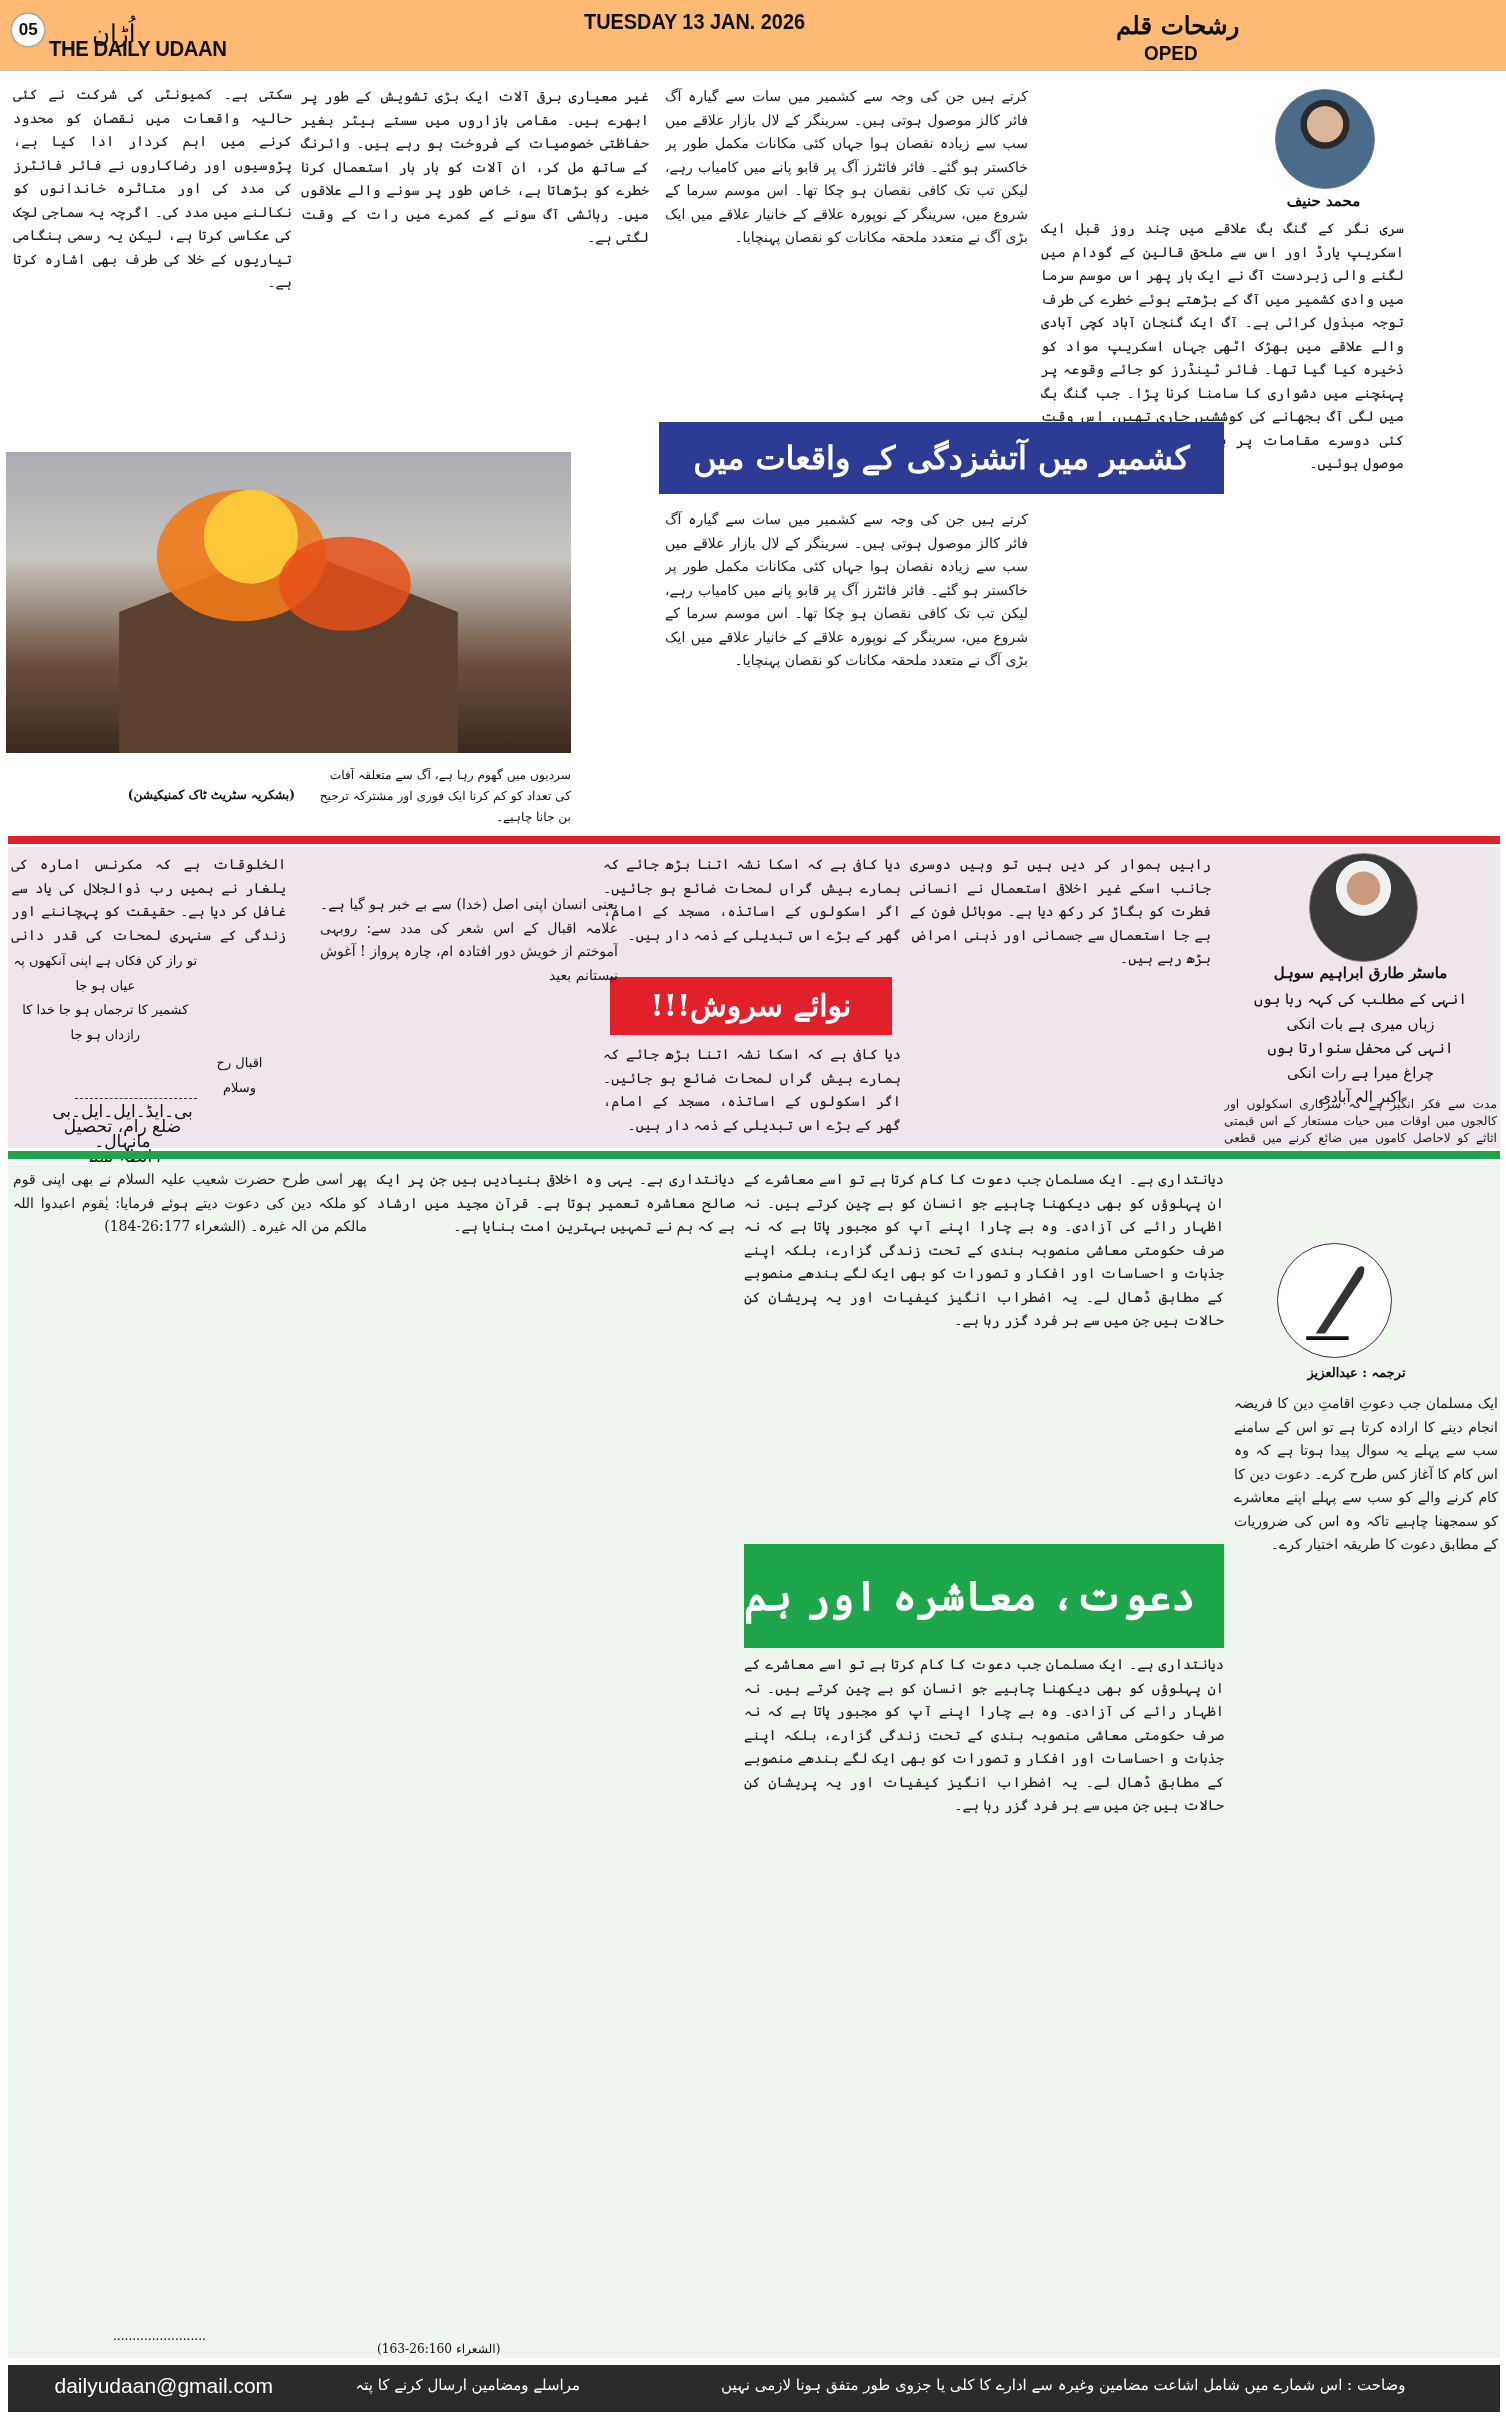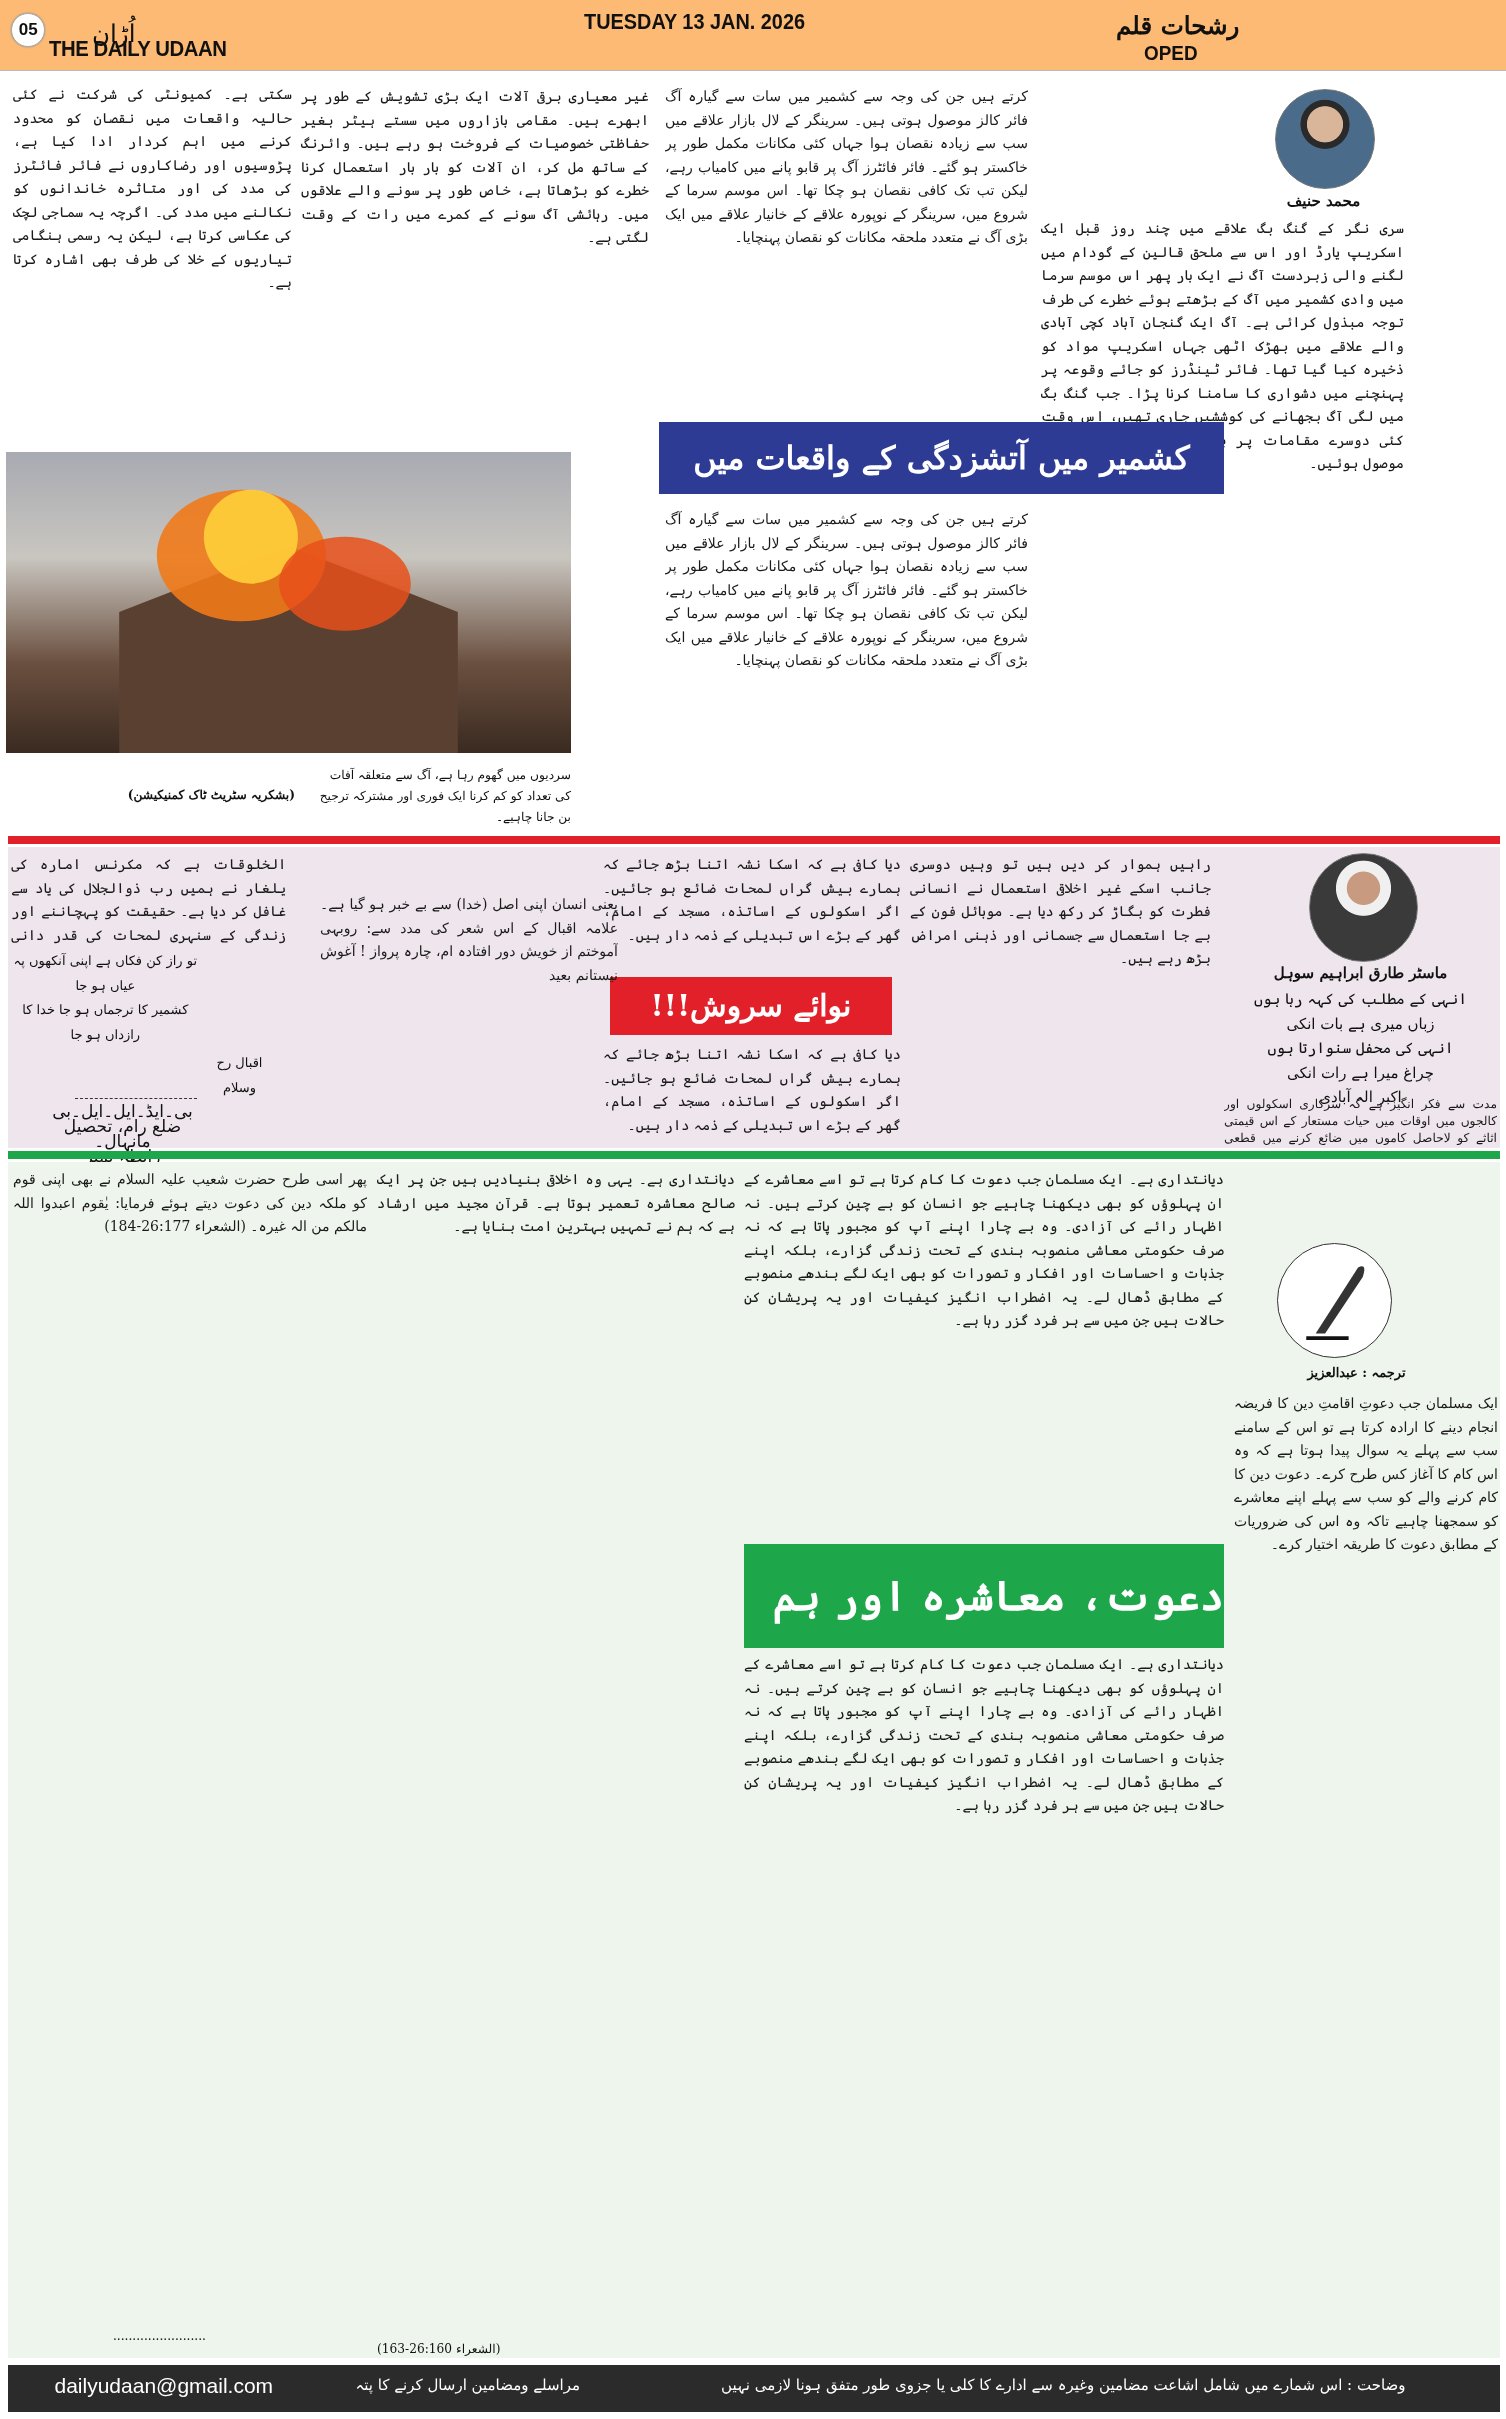--- a/index.html
+++ b/index.html
@@ -15,21 +15,21 @@
   .section{position:absolute;left:7.5px;width:1492px;}
   .sec1{top:73px;height:763px;background:#fff;}
   .sec2{top:847px;height:301px;background:#eee6ec;}
   .sec3{top:1162px;height:1196px;background:#eef5ec;}
   .rule-red{position:absolute;left:7.5px;top:836px;width:1492px;height:7.5px;background:#e2202a;}
   .rule-green{position:absolute;left:7.5px;top:1151px;width:1492px;height:7.5px;background:#1ea64a;}
   .avatar{position:absolute;border-radius:50%;overflow:hidden;border:1.9px solid #777;}
   .byline{position:absolute;direction:rtl;text-align:center;font:bold 15px "DejaVu Serif",serif;}
   .headline-blue{position:absolute;left:659px;top:422px;width:565px;height:72px;background:#2d3b95;color:#fff;font:bold 32px "DejaVu Serif",serif;direction:rtl;text-align:center;line-height:72px;}
   .headline-red{position:absolute;left:610px;top:977px;width:282px;height:58px;background:#e2202a;color:#fff;font:bold 30px "DejaVu Serif",serif;direction:rtl;text-align:center;line-height:58px;}
-  .headline-green{position:absolute;left:744px;top:1544px;width:480px;height:104px;background:#1ea64a;color:#fff;font:bold 41px "DejaVu Serif",serif;direction:rtl;text-align:right;line-height:104px;}
+  .headline-green{position:absolute;left:744px;top:1544px;width:480px;height:104px;background:#1ea64a;color:#fff;font:bold 41px "DejaVu Serif",serif;direction:rtl;text-align:left;line-height:104px;}
   .photo{position:absolute;left:5.6px;top:452px;width:565px;height:301px;background:linear-gradient(180deg,#a8aab2 0%,#c9c6c0 35%,#6b5040 70%,#3a2a20 100%);overflow:hidden;}
   .caption{position:absolute;direction:rtl;font:12.2px "DejaVu Serif",serif;line-height:21px;}
   .footer{position:absolute;left:7.5px;top:2365px;width:1492px;height:47px;background:#2b2b2b;color:#fff;}
   .footer .email{position:absolute;left:47px;top:9.4px;font:21px "Liberation Sans",sans-serif;}
   .footer .lbl{position:absolute;left:348px;top:11.3px;font:15px "DejaVu Serif",serif;direction:rtl;}
   .footer .disc{position:absolute;right:94px;top:11.3px;font:15px "DejaVu Serif",serif;direction:rtl;}
   .poem{position:absolute;direction:rtl;text-align:center;font:15px "DejaVu Serif",serif;line-height:24.5px;}
   .dash{position:absolute;border-top:1.9px dashed #333;}
 </style>
 </head>

